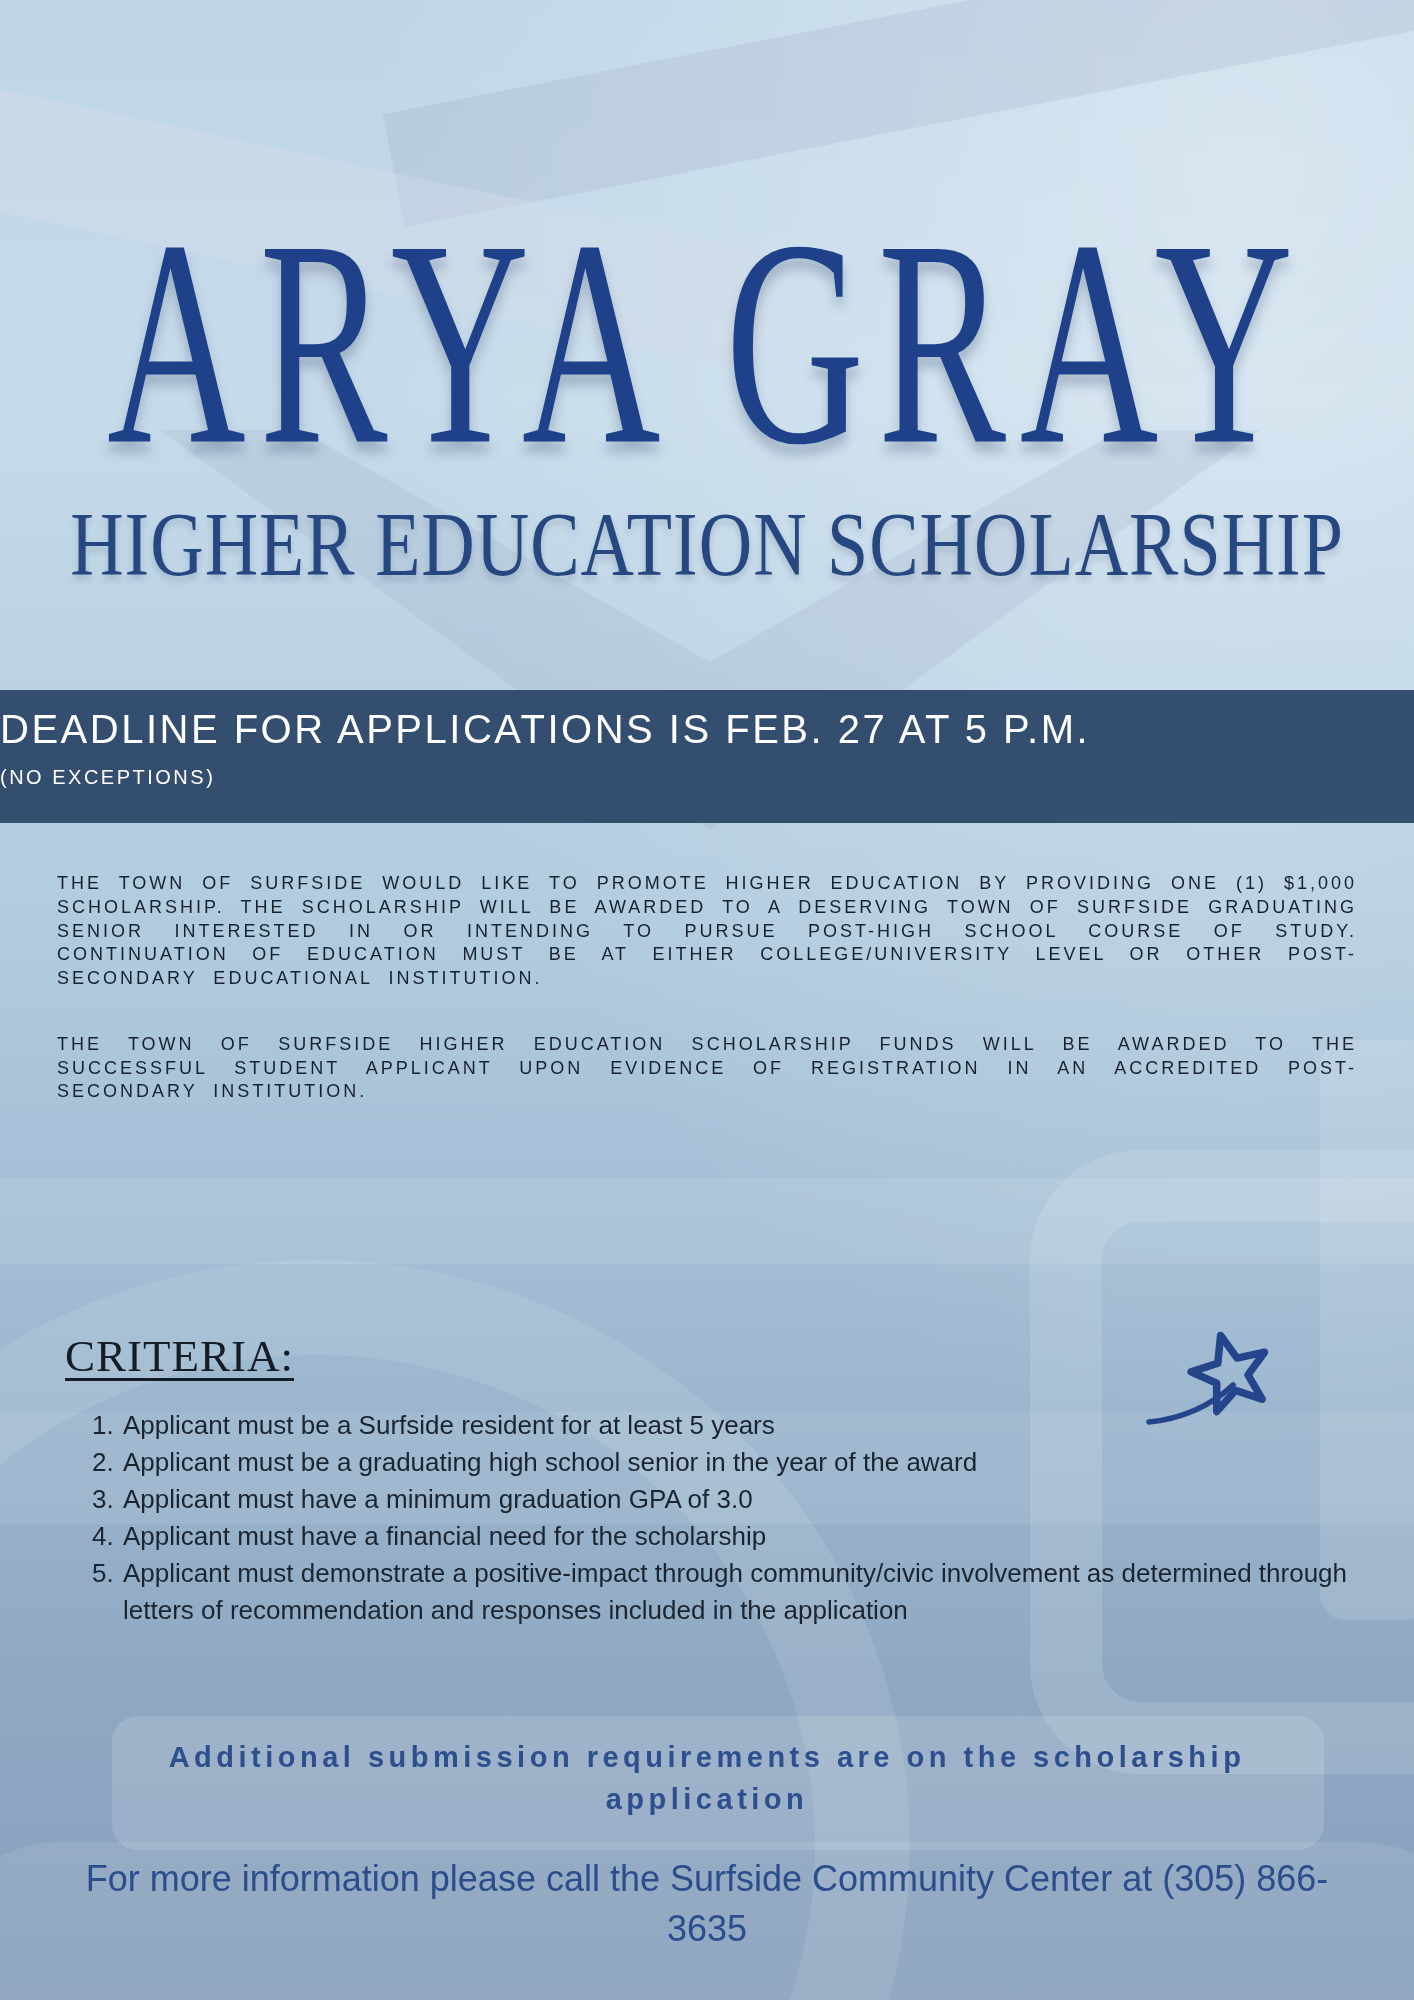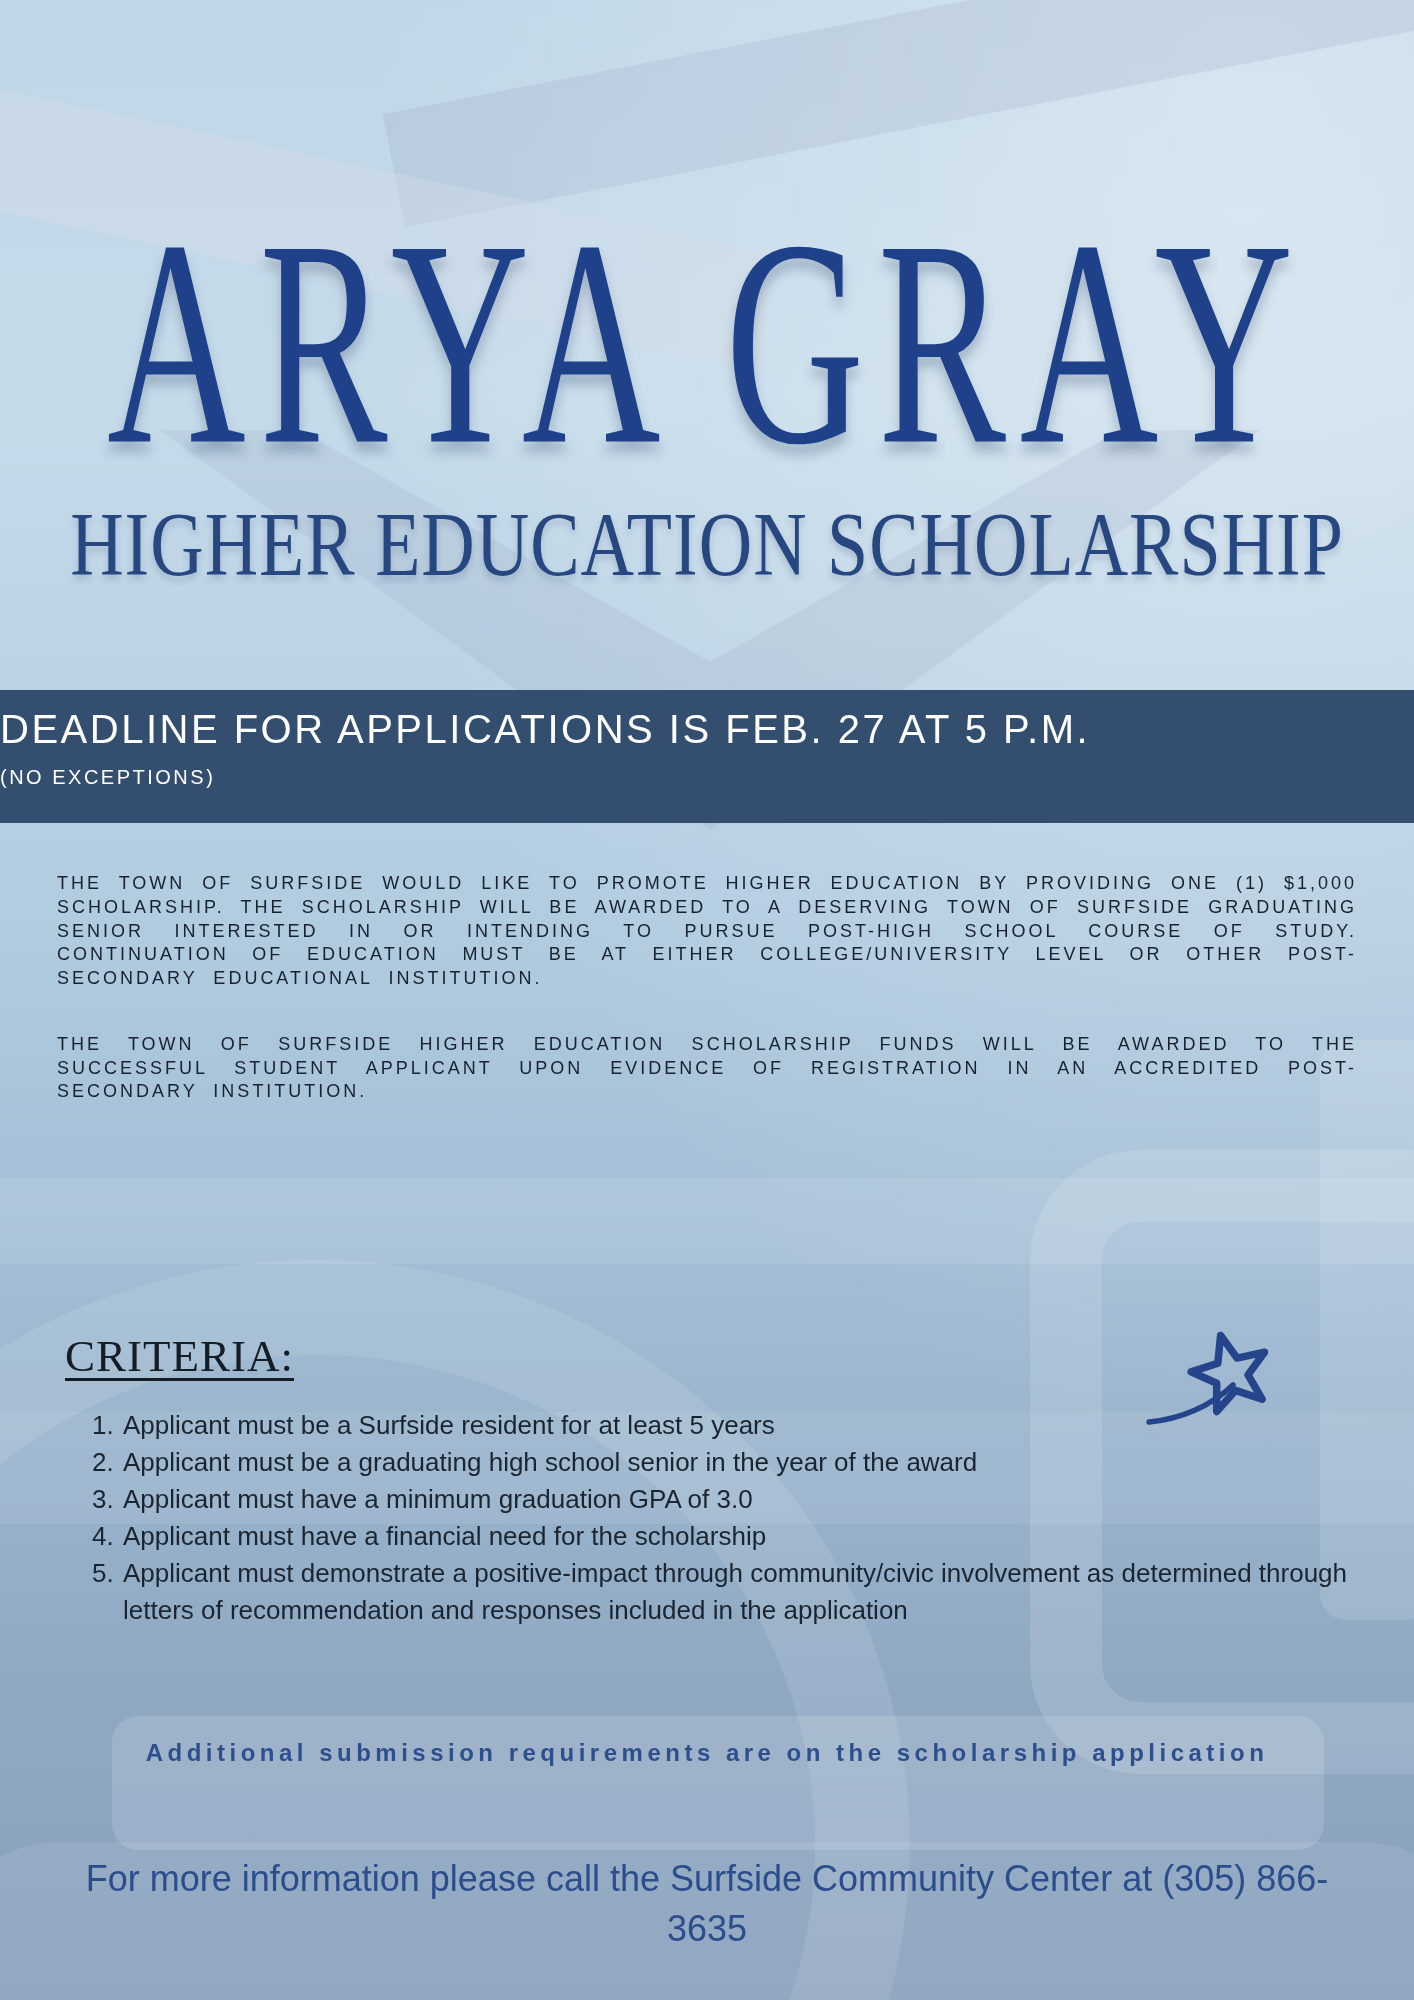--- a/index.html
+++ b/index.html
@@ -99,21 +99,21 @@
     margin:5px; padding-left:28px;
     font-size:26px; color:#1b2531; line-height:1.42;
   }
   .criteria-list li { padding-left:2px; }
 
   
   .submission-note {
     position:absolute; left:120px; right:120px; top:1736px;
     margin:0; text-align:center;
     color:#2d4f8e; font-weight:bold;
-    font-size:24px; letter-spacing:4.5px; line-height:1.45;
+    font-size:29px; letter-spacing:4.5px; line-height:1.45;
   }
   .contact-block {
     position:absolute; left:50px; right:50px; top:1854px;
     text-align:center; color:#2b4d8c; font-weight:normal;
     font-size:36px; line-height:1.4;
   }
   .contact-block p { margin:0; }
 </style>
 </head>
 <body>

